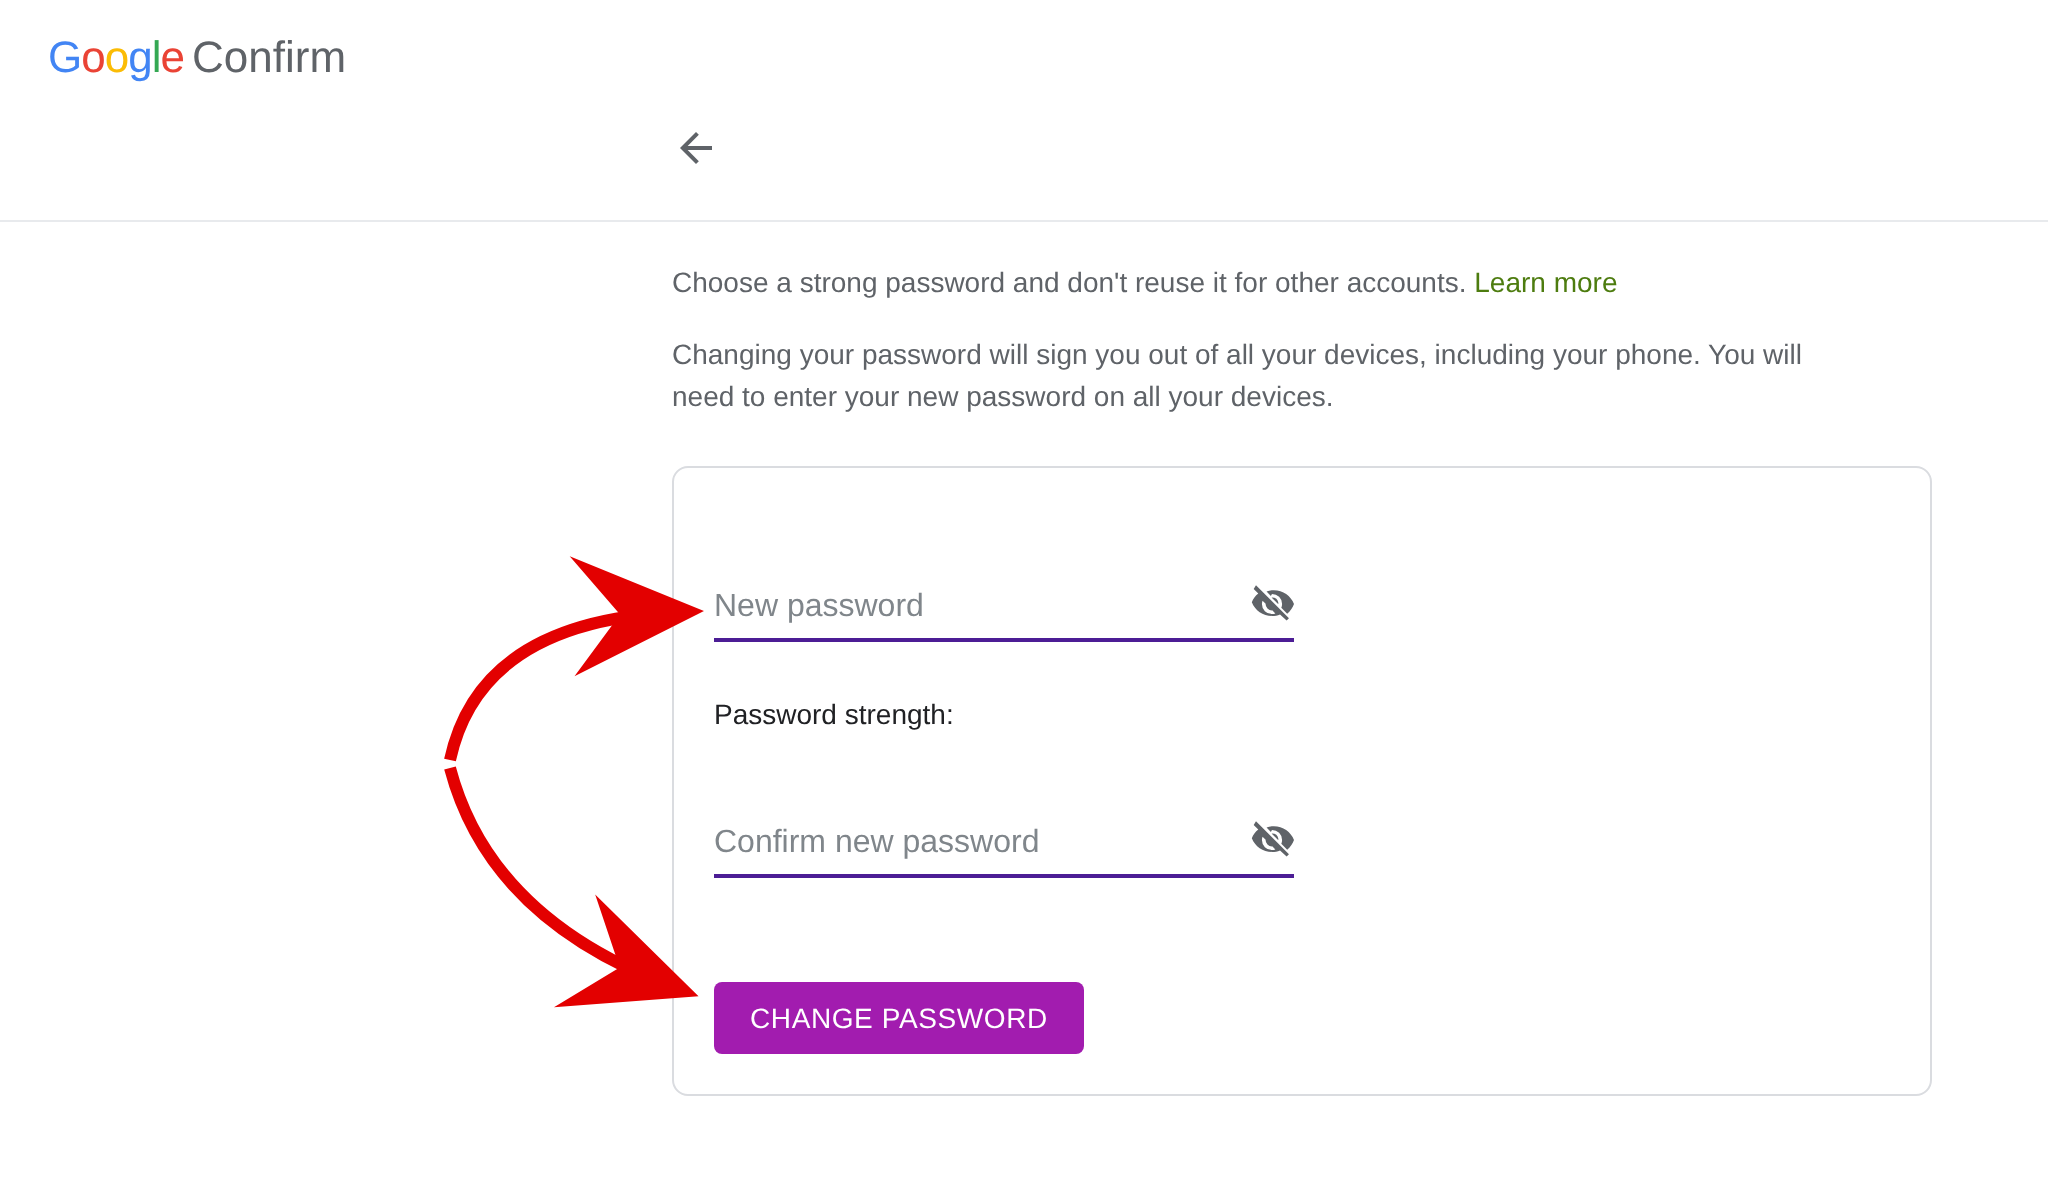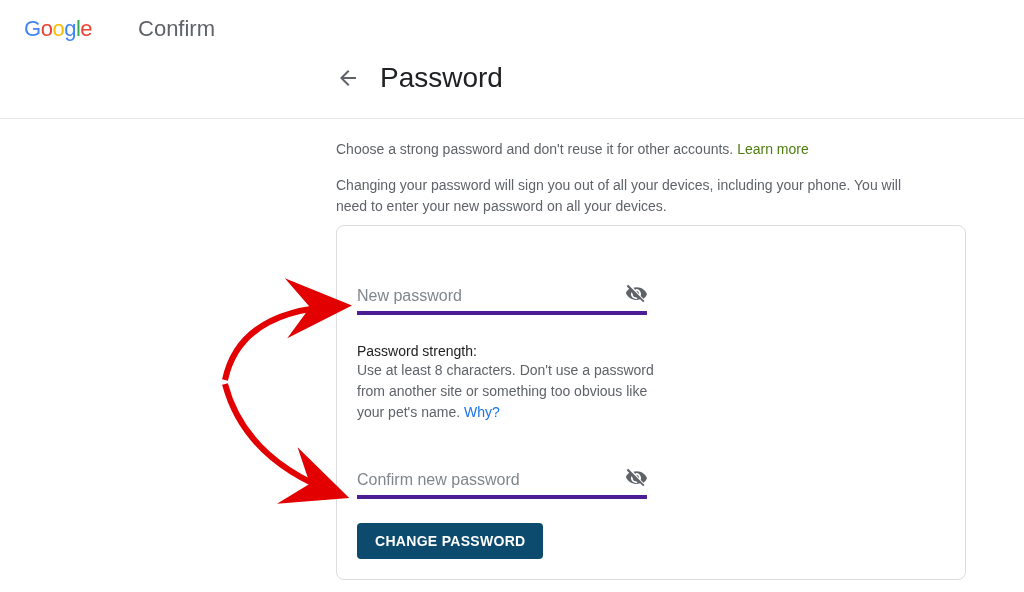--- a/index.html
+++ b/index.html
@@ -8,21 +8,20 @@
       background: #fff;
       width: 1024px;
       height: 592px;
       position: relative;
       overflow: hidden;
     }
     .header {
       display: flex;
       align-items: flex-start;
       padding: 16px 24px 20px;
-      gap: 42px;
     }
     .google-logo { font-size: 22px; font-weight: 500; letter-spacing: -0.5px; }
     .g1 { color: #4285f4; }
     .g2 { color: #ea4335; }
     .g3 { color: #fbbc05; }
     .g4 { color: #4285f4; }
     .g5 { color: #34a853; }
     .g6 { color: #ea4335; }
     .account-label { font-size: 22px; color: #5f6368; margin-left: 4px; font-weight: 400; }
 
@@ -43,40 +42,40 @@
     .instruction1 {
       font-size: 14px;
       color: #5f6368;
       margin-bottom: 18px;
     }
     .learn-more-link { color: #4d7c0f; cursor: pointer; }
     .instruction2 {
       font-size: 14px;
       color: #5f6368;
       line-height: 1.5;
-      margin-bottom: 8px;
+      margin-bottom: 24px;
       max-width: 600px;
     }
 
     .card {
       border: 1px solid #dadce0;
       border-radius: 8px;
       padding: 55px 20px 20px 20px;
       max-width: 630px;
       position: relative;
     }
     .field-row {
       position: relative;
       width: 290px;
       margin-bottom: 8px;
     }
     .text-input {
       width: 100%;
       border: none;
-      border-bottom: 4px solid #4c1d95;
+      border-bottom: 2px solid #4c1d95;
       padding: 6px 32px 6px 0;
       font-size: 16px;
       color: #ef4444;
       outline: none;
       background: transparent;
     }
     .text-input::placeholder { color: #80868b; }
     .eye-icon {
       position: absolute;
       right: 0;
@@ -97,29 +96,29 @@
       color: #202124;
       margin-bottom: 1px;
     }
     .strength-text {
       font-size: 14px;
       color: #5f6368;
       line-height: 1.5;
     }
     .why-link { color: #1a73e8; cursor: pointer; }
 
-    .confirm-row { margin-top: 40px; margin-bottom: 24px; }
+    .confirm-row { margin-top: 40px; margin-bottom: 52px; }
 
     .change-btn {
-      background: #0c4a6e;
+      background: #a21caf;
       color: #fff;
       border: none;
       padding: 10px 18px;
       font-size: 14px;
-      font-weight: 700;
+      font-weight: 400;
       letter-spacing: 0.3px;
       border-radius: 4px;
       cursor: pointer;
       text-transform: uppercase;
     }
 
     
     .arrows {
       position: absolute;
       top: 0; left: 0;
@@ -133,44 +132,40 @@
   <span class="google-logo">
     <span class="g1">G</span><span class="g2">o</span><span class="g3">o</span><span class="g4">g</span><span class="g5">l</span><span class="g6">e</span>
   </span>
   <span class="account-label">Confirm</span>
 </div>
 
 <div class="title-bar">
   <svg class="back-icon" viewBox="0 0 24 24" fill="currentColor">
     <path d="M20 11H7.83l5.59-5.59L12 4l-8 8 8 8 1.41-1.41L7.83 13H20v-2z"></path>
   </svg>
-  <h1 class="page-title">Password</h1>
 </div>
 
 <div class="divider"></div>
 
 <div class="content">
   <p class="instruction1">
     <span>Choose a strong password and don't reuse it for other accounts. </span><span class="learn-more-link">Learn more</span>
   </p>
   <p class="instruction2">Changing your password will sign you out of all your devices, including your phone. You will need to enter your new password on all your devices.</p>
 
   <div class="card">
     <div class="field-row">
       <input class="text-input" type="password" placeholder="New password" style="">
       <svg class="eye-icon" viewBox="0 0 24 24" fill="currentColor">
         <path d="M12 6.5a5.5 5.5 0 0 1 5.5 5.5c0 .74-.15 1.44-.42 2.08l3.21 3.21c1.66-1.38 2.97-3.17 3.71-5.29-1.73-4.39-6-7.5-11-7.5-1.4 0-2.74.25-3.98.7l2.37 2.37A5.44 5.44 0 0 1 12 6.5zM2 3.77l2.52 2.52C2.92 7.57 1.66 9.19 1 11c1.73 4.39 6 7.5 11 7.5 1.55 0 3.03-.3 4.38-.84L19.97 21 21.24 19.73 3.27 1.76 2 3.77zM12 17.5a5.5 5.5 0 0 1-5.5-5.5c0-.65.12-1.27.33-1.84l1.72 1.72c-.03.04-.05.08-.05.12a3.5 3.5 0 0 0 3.5 3.5c.04 0 .08-.02.12-.05l1.72 1.72c-.57.21-1.19.33-1.84.33zm3.47-6.12A3.5 3.5 0 0 0 12 8.5c-.04 0-.08.02-.12.05l3.59 3.59-.04-.76z"></path>
       </svg>
     </div>
 
     <div class="strength-block">
       <div class="strength-title">Password strength:</div>
-      <div class="strength-text">
-        <span>Use at least 8 characters. Don't use a password from another site or something too obvious like your pet's name. </span><span class="why-link">Why?</span>
-      </div>
     </div>
 
     <div class="field-row confirm-row">
       <input class="text-input" type="password" placeholder="Confirm new password" style="">
       <svg class="eye-icon" viewBox="0 0 24 24" fill="currentColor">
         <path d="M12 6.5a5.5 5.5 0 0 1 5.5 5.5c0 .74-.15 1.44-.42 2.08l3.21 3.21c1.66-1.38 2.97-3.17 3.71-5.29-1.73-4.39-6-7.5-11-7.5-1.4 0-2.74.25-3.98.7l2.37 2.37A5.44 5.44 0 0 1 12 6.5zM2 3.77l2.52 2.52C2.92 7.57 1.66 9.19 1 11c1.73 4.39 6 7.5 11 7.5 1.55 0 3.03-.3 4.38-.84L19.97 21 21.24 19.73 3.27 1.76 2 3.77zM12 17.5a5.5 5.5 0 0 1-5.5-5.5c0-.65.12-1.27.33-1.84l1.72 1.72c-.03.04-.05.08-.05.12a3.5 3.5 0 0 0 3.5 3.5c.04 0 .08-.02.12-.05l1.72 1.72c-.57.21-1.19.33-1.84.33zm3.47-6.12A3.5 3.5 0 0 0 12 8.5c-.04 0-.08.02-.12.05l3.59 3.59-.04-.76z"></path>
       </svg>
     </div>
 
     <button class="change-btn">Change Password</button>

